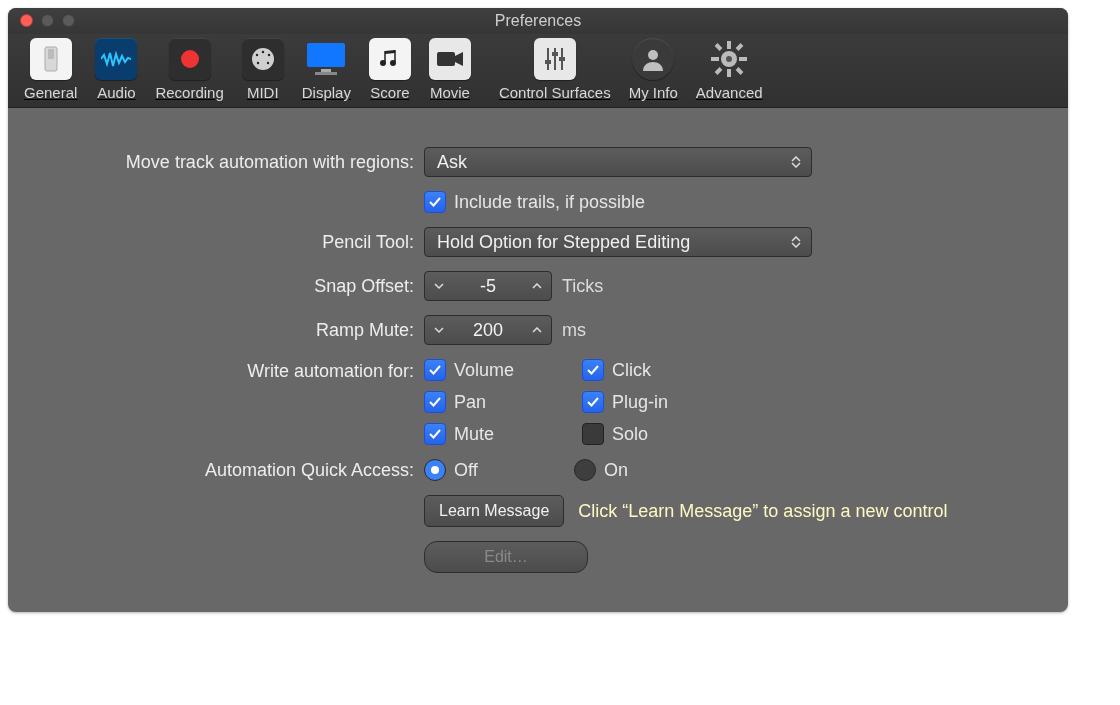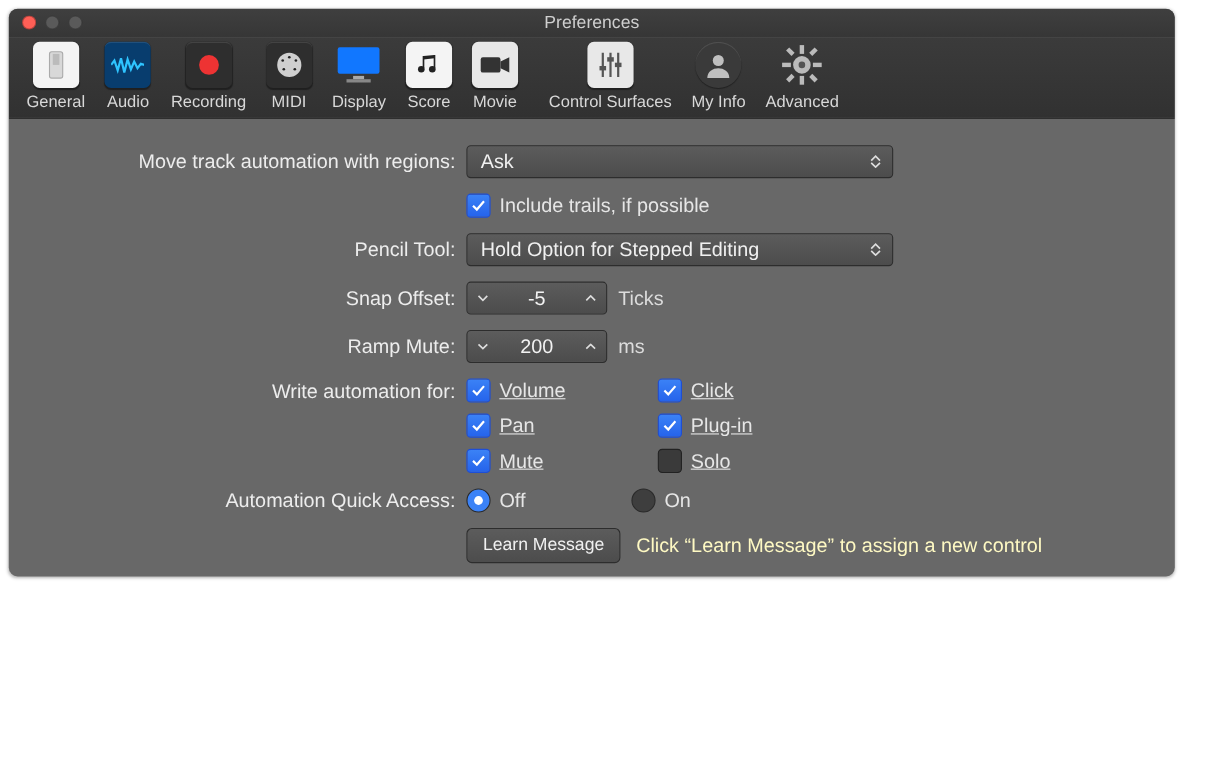--- a/index.html
+++ b/index.html
@@ -10,21 +10,21 @@
   -webkit-font-smoothing: antialiased;
 }
 body {
   width: 1120px;
   height: 705px;
   background: #fff;
   overflow: hidden;
 }
 .window {
   width: 1060px;
-  height: 516px;
+  height: 604px;
   margin: 8px 0 0 8px;
   border-radius: 8px;
   background: #686868;
   box-shadow: 0 1px 3px rgba(0,0,0,0.3);
   overflow: hidden;
 }
 .titlebar {
   height: 26px;
   background: linear-gradient(#3f3f3f, #363636);
   display: flex;
@@ -52,20 +52,21 @@
   color: #cfcfcf;
   font-size: 16px;
 }
 .toolbar {
   background: linear-gradient(#3b3b3b, #313131);
   border-bottom: 1px solid #222;
   padding: 4px 14px 6px 14px;
   display: flex;
   gap: 14px;
   align-items: flex-end;
+  text-decoration: underline;
 }
 .tbitem {
   display: flex;
   flex-direction: column;
   align-items: center;
   gap: 4px;
   padding: 0 2px;
   cursor: default;
 }
 .tbicon {
@@ -82,21 +83,21 @@
   color: #d8d8d8;
   font-size: 15px;
   white-space: nowrap;
 }
 .tbitem.selected {
   background: #535353;
   border-radius: 4px;
   padding: 2px 4px 0 4px;
 }
 .content {
-  padding: 24px 40px 30px 40px;
+  padding: 39px 40px 30px 40px;
   color: #e6e6e6;
   font-size: 18px;
 }
 .row {
   display: flex;
   align-items: center;
   margin-bottom: 14px;
 }
 .label {
   flex: 0 0 376px;
@@ -170,22 +171,21 @@
   border: 1px solid #222;
 }
 .checkbox.checked svg { display: block; }
 .chk-group {
   display: flex;
   flex-direction: column;
   gap: 10px;
 }
 .chk-row {
   display: flex;
-  gap: 44px;
-  text-decoration: underline;
+  gap: 28px;
 }
 .chk-item {
   display: flex;
   align-items: center;
   min-width: 130px;
 }
 .radio {
   width: 22px;
   height: 22px;
   border-radius: 50%;

